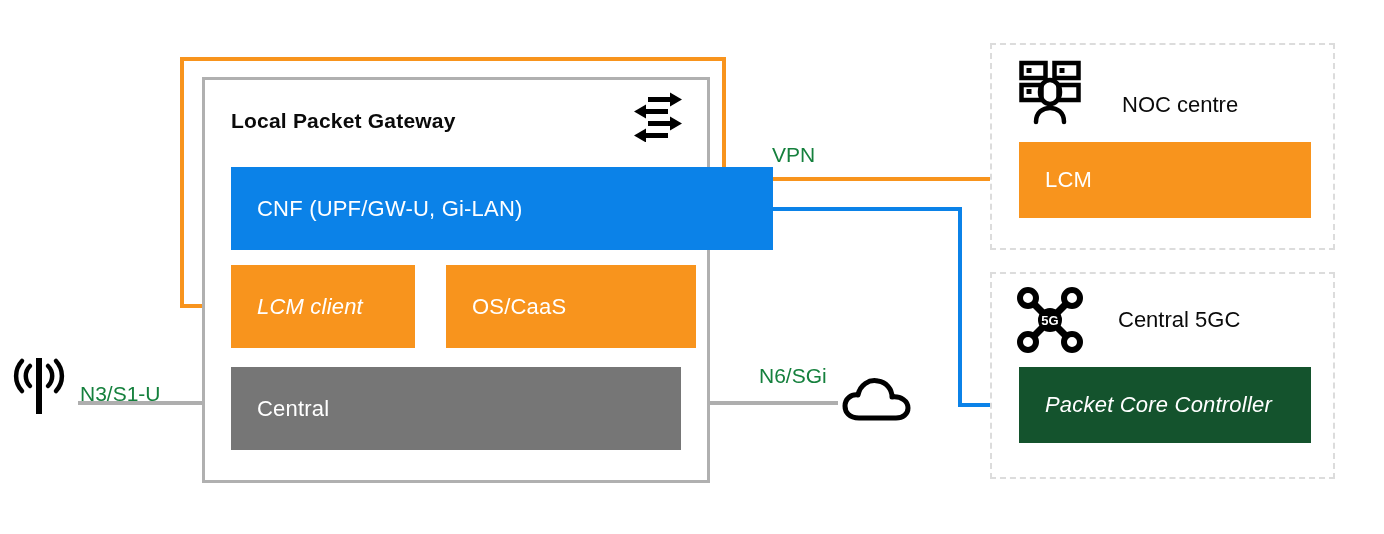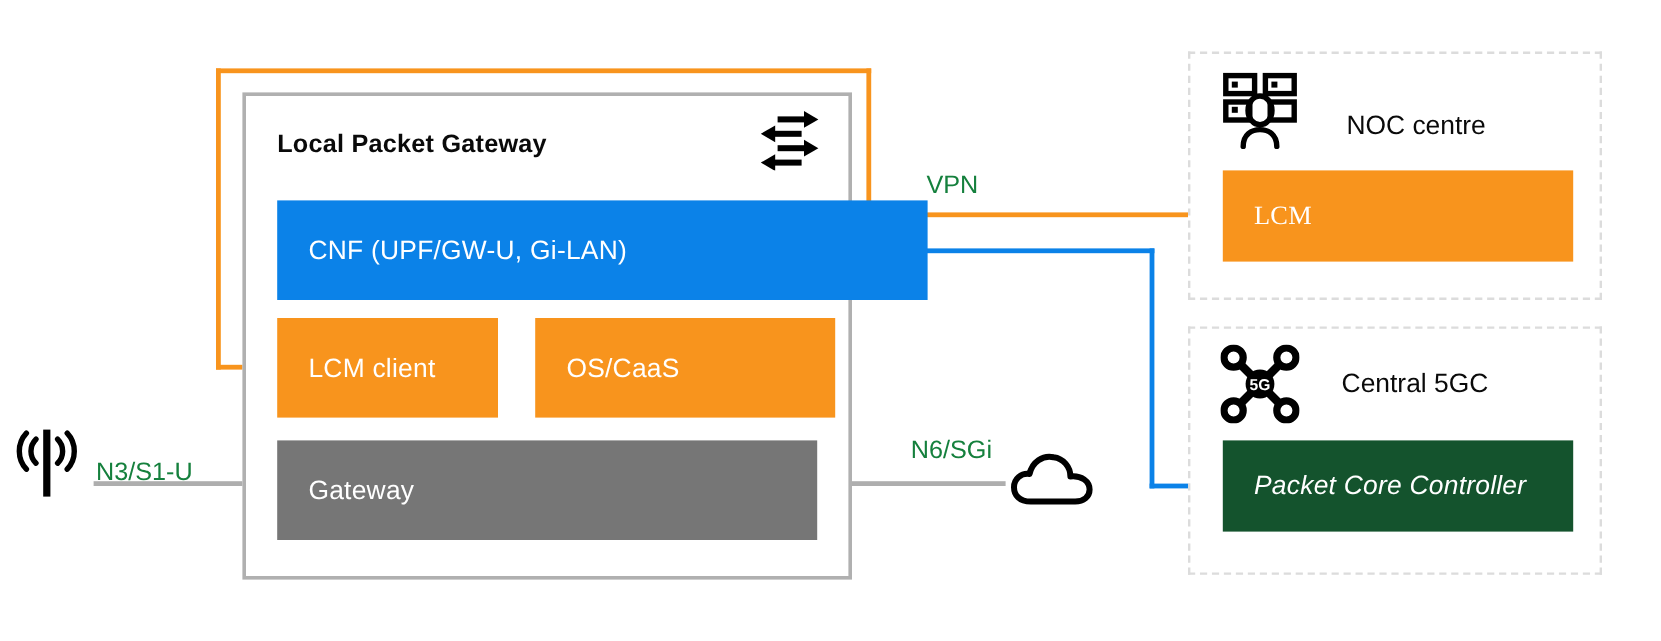--- a/index.html
+++ b/index.html
@@ -25,37 +25,37 @@
     letter-spacing:.2px;line-height:34px;white-space:nowrap;
   }
 
   
   .blk{
     display:flex;align-items:center;
     color:#ffffff;font-size:22px;letter-spacing:.2px;
     padding-left:26px;white-space:nowrap;
   }
   .blk-cnf{left:231px;top:167px;width:542px;height:83px;background:#0b82e8;}
-  .blk-lcmc{left:231px;top:265px;width:184px;height:83px;background:#f8941d;}
+  .blk-lcmc{left:231px;top:265px;width:184px;height:83px;background:#f8941d;font-style:italic;}
   .blk-oscaas{left:431px;top:265px;width:250px;height:83px;background:#f8941d;margin-left:15px;}
   .blk-hw{left:231px;top:367px;width:450px;height:83px;background:#767676;}
 
   
   .panel{
     border:2px dashed #dcdcdc;background:#ffffff;
   }
   .panel-noc{left:990px;top:43px;width:345px;height:207px;}
   .panel-5gc{left:990px;top:272px;width:345px;height:207px;}
   .panel-title{
     font-size:22px;font-weight:normal;color:#0a0a0a;
     white-space:nowrap;line-height:28px;
   }
   .noc-title{left:1122px;top:91px;width:220px;height:28px;}
   .gc-title{left:1118px;top:306px;width:220px;height:28px;}
-  .blk-lcm{left:1019px;top:142px;width:292px;height:76px;background:#f8941d;font-family:Liberation Serif, serif;}
+  .blk-lcm{left:1019px;top:142px;width:292px;height:76px;background:#f8941d;}
   .blk-pcc{left:1019px;top:367px;width:292px;height:76px;background:#14532d;font-style:italic;}
 
   
   .ln{position:absolute;}
   .ln-gray{background:#aeaeae;}
   .ln-orange{background:#f8941d;}
   .ln-blue{background:#0b82e8;}
 
   
   .edge-label{
@@ -119,21 +119,21 @@
         <polygon points="40,24.5 52,31.5 40,38.5"></polygon>
         <rect x="12" y="41" width="26" height="5"></rect>
         <polygon points="16,36.5 4,43.5 16,50.5"></polygon>
       </g>
     </svg>
   </div>
 
   <div class="abs blk blk-cnf">CNF (UPF/GW-U, Gi-LAN)</div>
   <div class="abs blk blk-lcmc">LCM client</div>
   <div class="abs blk blk-oscaas">OS/CaaS</div>
-  <div class="abs blk blk-hw">Gateway</div>
+  <div class="abs blk blk-hw">Central</div>
 
   <div class="edge-label lbl-n6">N6/SGi</div>
   <div class="ico ico-cloud">
     <svg width="72" height="50" viewBox="0 0 72 50">
       <path d="M17 46 C7 46 3 40 3 34 C3 27 9 22 16 23 C18 13 27 7 36 9
                C44 10 50 17 50 25 C59 24 66 29 66 36 C66 42 61 46 54 46 Z" fill="none" stroke="#000" stroke-width="5" stroke-linejoin="round"></path>
     </svg>
   </div>
 
   <div class="edge-label lbl-vpn">VPN</div>

